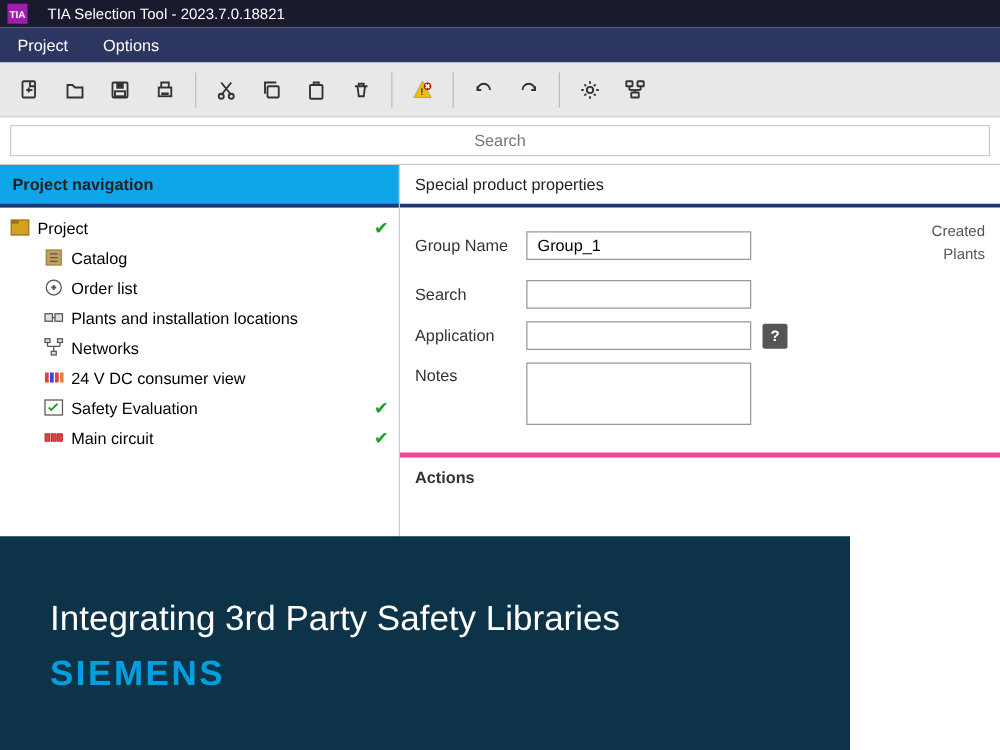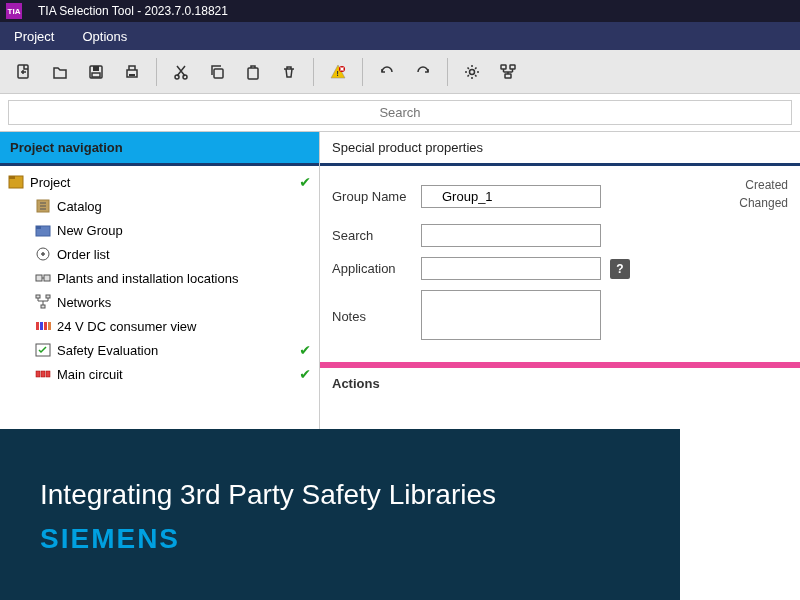--- a/index.html
+++ b/index.html
@@ -158,21 +158,21 @@
     }
     .form-label {
       width: 80px;
       font-size: 13px;
       color: #333;
       flex-shrink: 0;
     }
     .form-input {
       width: 180px;
       border: 1px solid #999;
-      padding: 3px 20px;
+      padding: 3px 8px;
       font-size: 13px;
       outline: none;
     }
     .form-textarea {
       width: 180px;
       height: 50px;
       border: 1px solid #999;
       padding: 3px 6px;
       font-size: 13px;
       outline: none;
@@ -190,21 +190,21 @@
     .created-changed {
       margin-left: auto;
       text-align: right;
       color: #555;
       font-size: 12px;
     }
     .created-changed div { margin-bottom: 4px; text-align: right; }
 
     #actions-section {
       padding: 8px 12px;
-      border-top: 6px solid #ec4899;
+      border-top: 4px solid #ec4899;
       font-size: 13px;
       font-weight: bold;
       color: #333;
     }
 
     
     #overlay-banner {
       position: absolute;
       bottom: 0;
       left: 0;
@@ -371,29 +371,20 @@
             <svg width="16" height="16" viewBox="0 0 16 16" fill="none">
               <rect x="2" y="2" width="12" height="12" fill="#c0a060" stroke="#a08040" stroke-width="1"></rect>
               <line x1="5" y1="5" x2="11" y2="5" stroke="#555" stroke-width="1"></line>
               <line x1="5" y1="8" x2="11" y2="8" stroke="#555" stroke-width="1"></line>
               <line x1="5" y1="11" x2="11" y2="11" stroke="#555" stroke-width="1"></line>
             </svg>
           </span>
           <span class="nav-label">Catalog</span>
         </div>
 
-        <div class="nav-item indent1">
-          <span class="nav-icon">
-            <svg width="16" height="16" viewBox="0 0 16 16" fill="none">
-              <rect x="1" y="4" width="14" height="10" fill="#6080c0" stroke="#4060a0" stroke-width="1"></rect>
-              <rect x="1" y="4" width="5" height="3" fill="#4060a0"></rect>
-            </svg>
-          </span>
-          <span class="nav-label">New Group</span>
-        </div>
 
         <div class="nav-item indent1">
           <span class="nav-icon">
             <svg width="16" height="16" viewBox="0 0 16 16" fill="none">
               <circle cx="8" cy="8" r="6" stroke="#555" stroke-width="1" fill="none"></circle>
               <path d="M6 8h4M8 6v4" stroke="#555" stroke-width="1.5"></path>
             </svg>
           </span>
           <span class="nav-label">Order list</span>
         </div>
@@ -466,36 +457,36 @@
       <div id="right-panel-header">
         <span>Special product properties</span>
       </div>
       <div id="properties-form">
 
         <div class="form-row">
           <label class="form-label">Group Name</label>
           <input type="text" class="form-input" value="Group_1" style="">
           <div class="created-changed">
             <div>Created</div>
-            <div>Changed</div>
+            <div>Plants</div>
           </div>
         </div>
 
         <div class="form-row">
           <label class="form-label">Search</label>
           <input type="text" class="form-input" style="">
         </div>
 
         <div class="form-row">
           <label class="form-label">Application</label>
           <input type="text" class="form-input" style="">
           <div class="form-help">?</div>
         </div>
 
-        <div class="form-row" style="align-items:center;">
+        <div class="form-row" style="align-items:flex-start;">
           <label class="form-label" style="padding-top:3px;">Notes</label>
           <textarea class="form-textarea" style=""></textarea>
         </div>
 
       </div>
 
       <div id="actions-section">
         <span>Actions</span>
       </div>
     </div>

